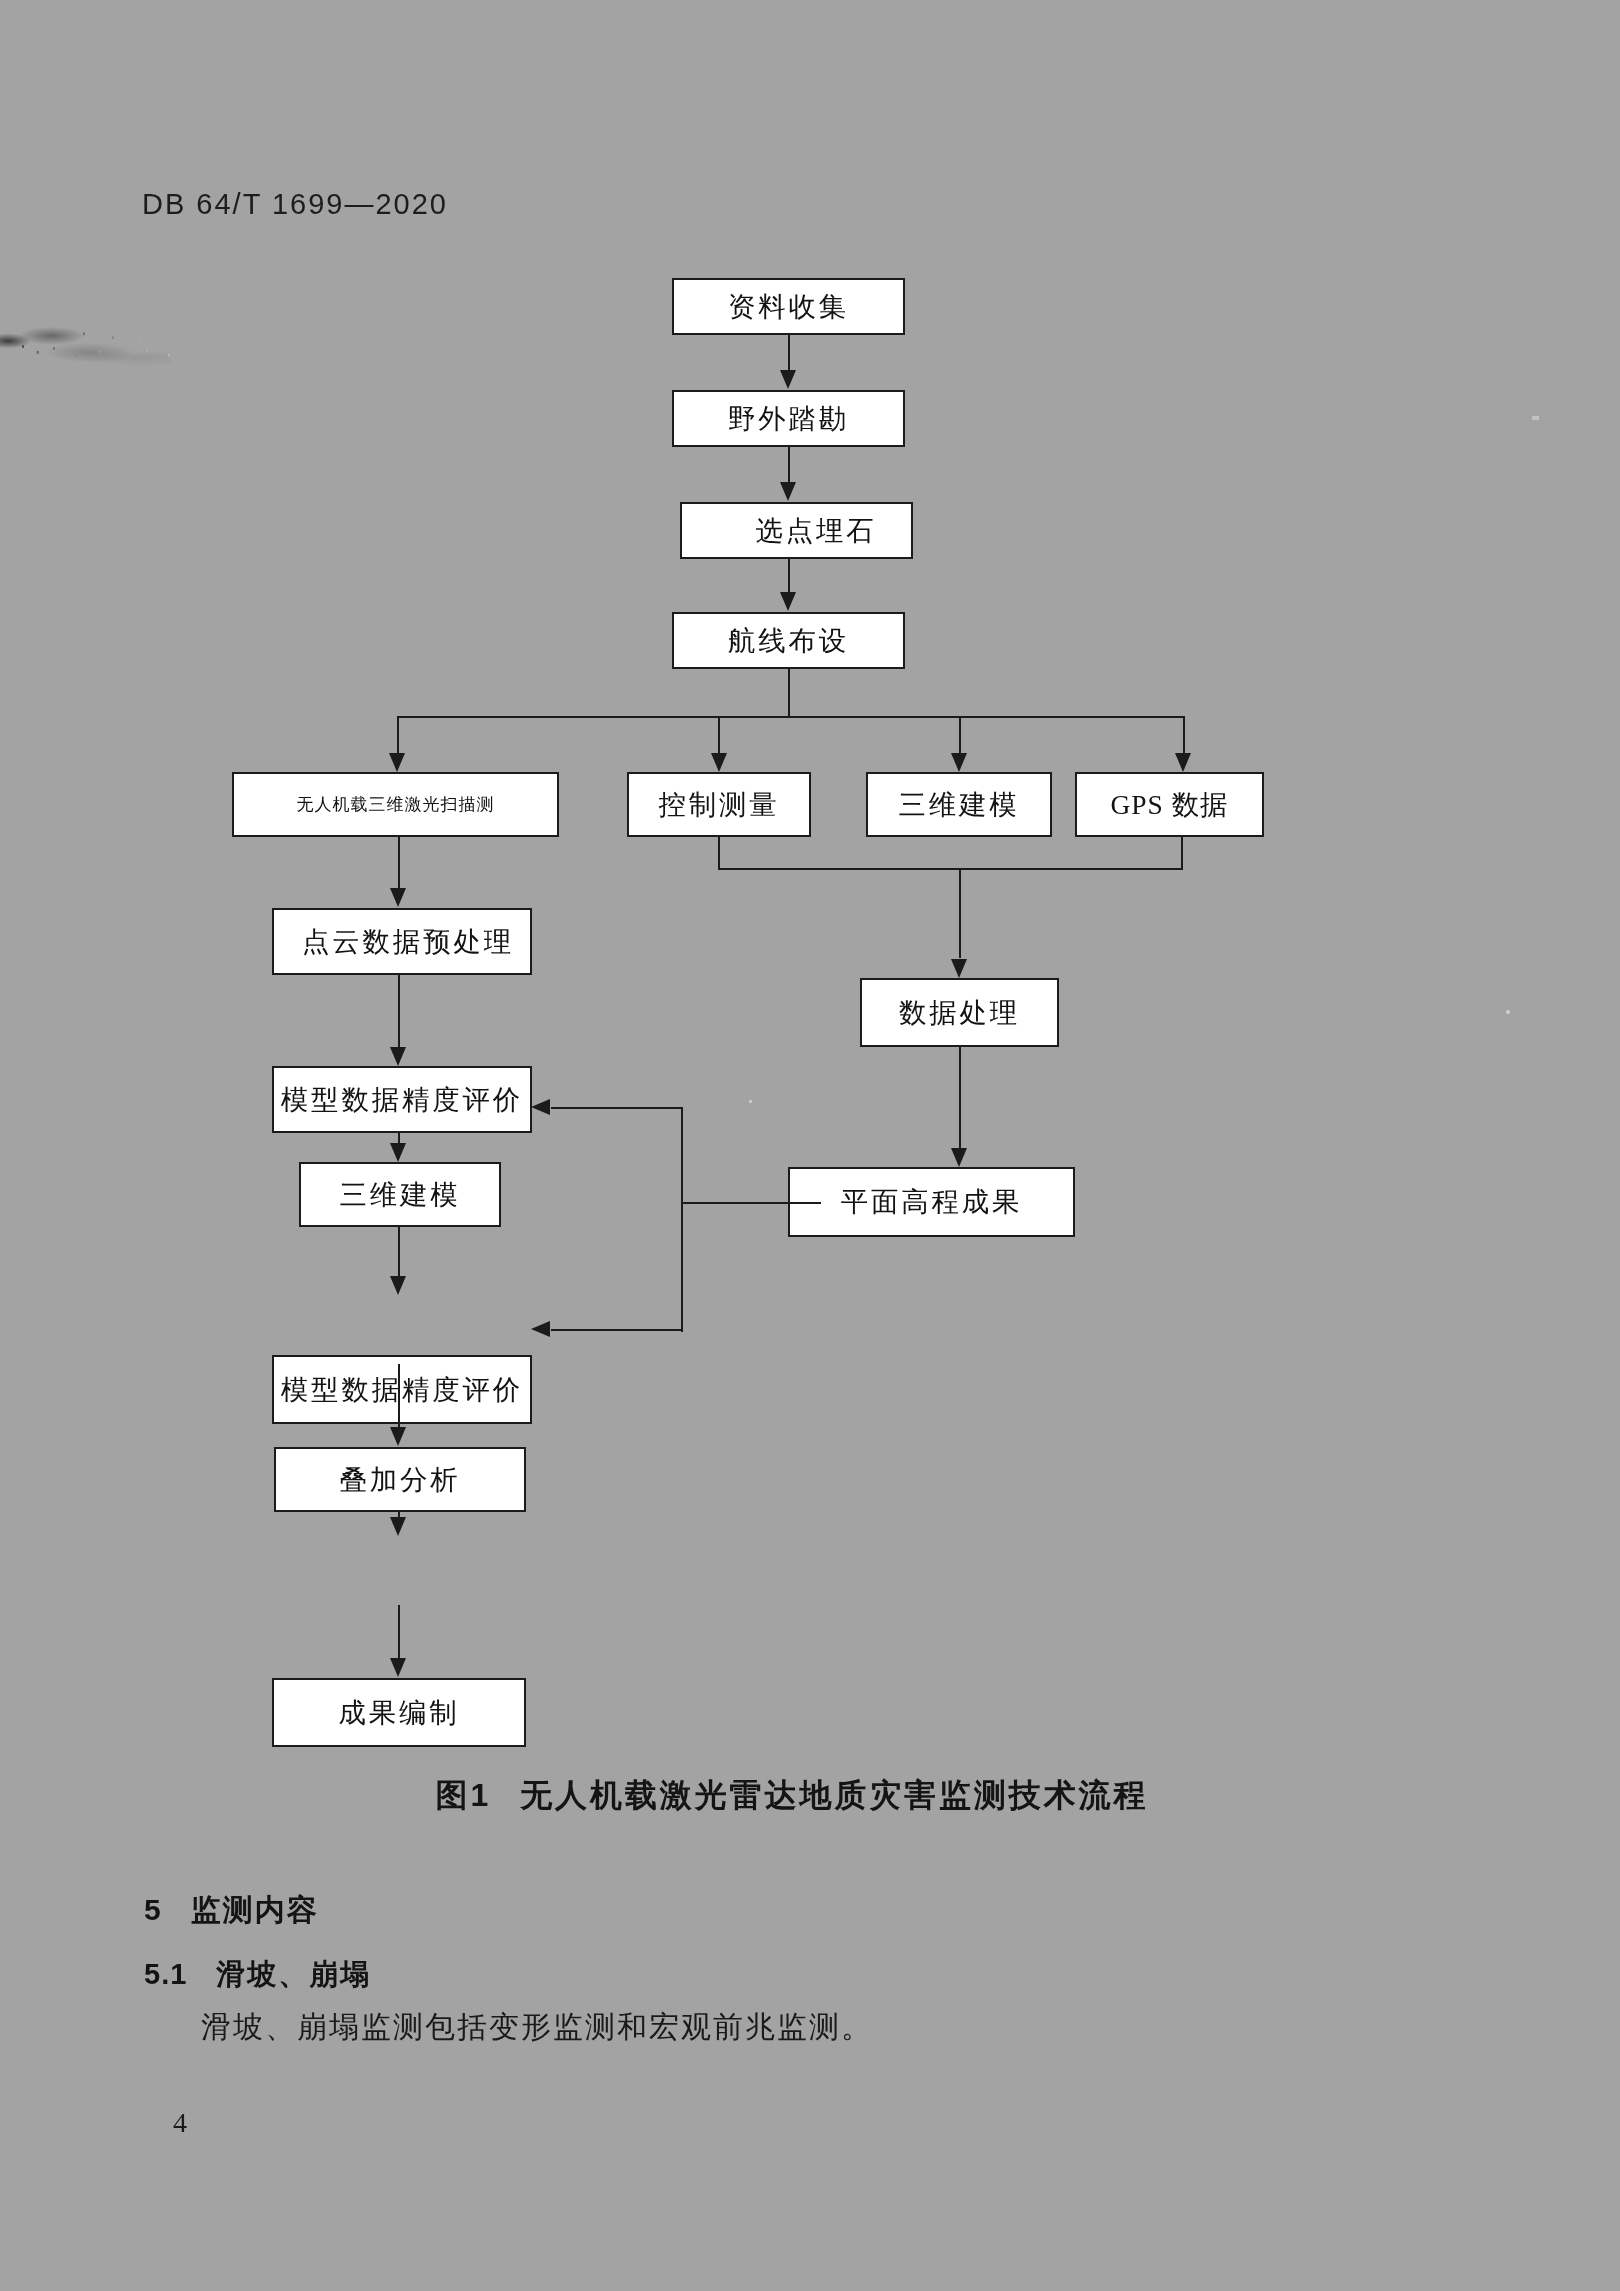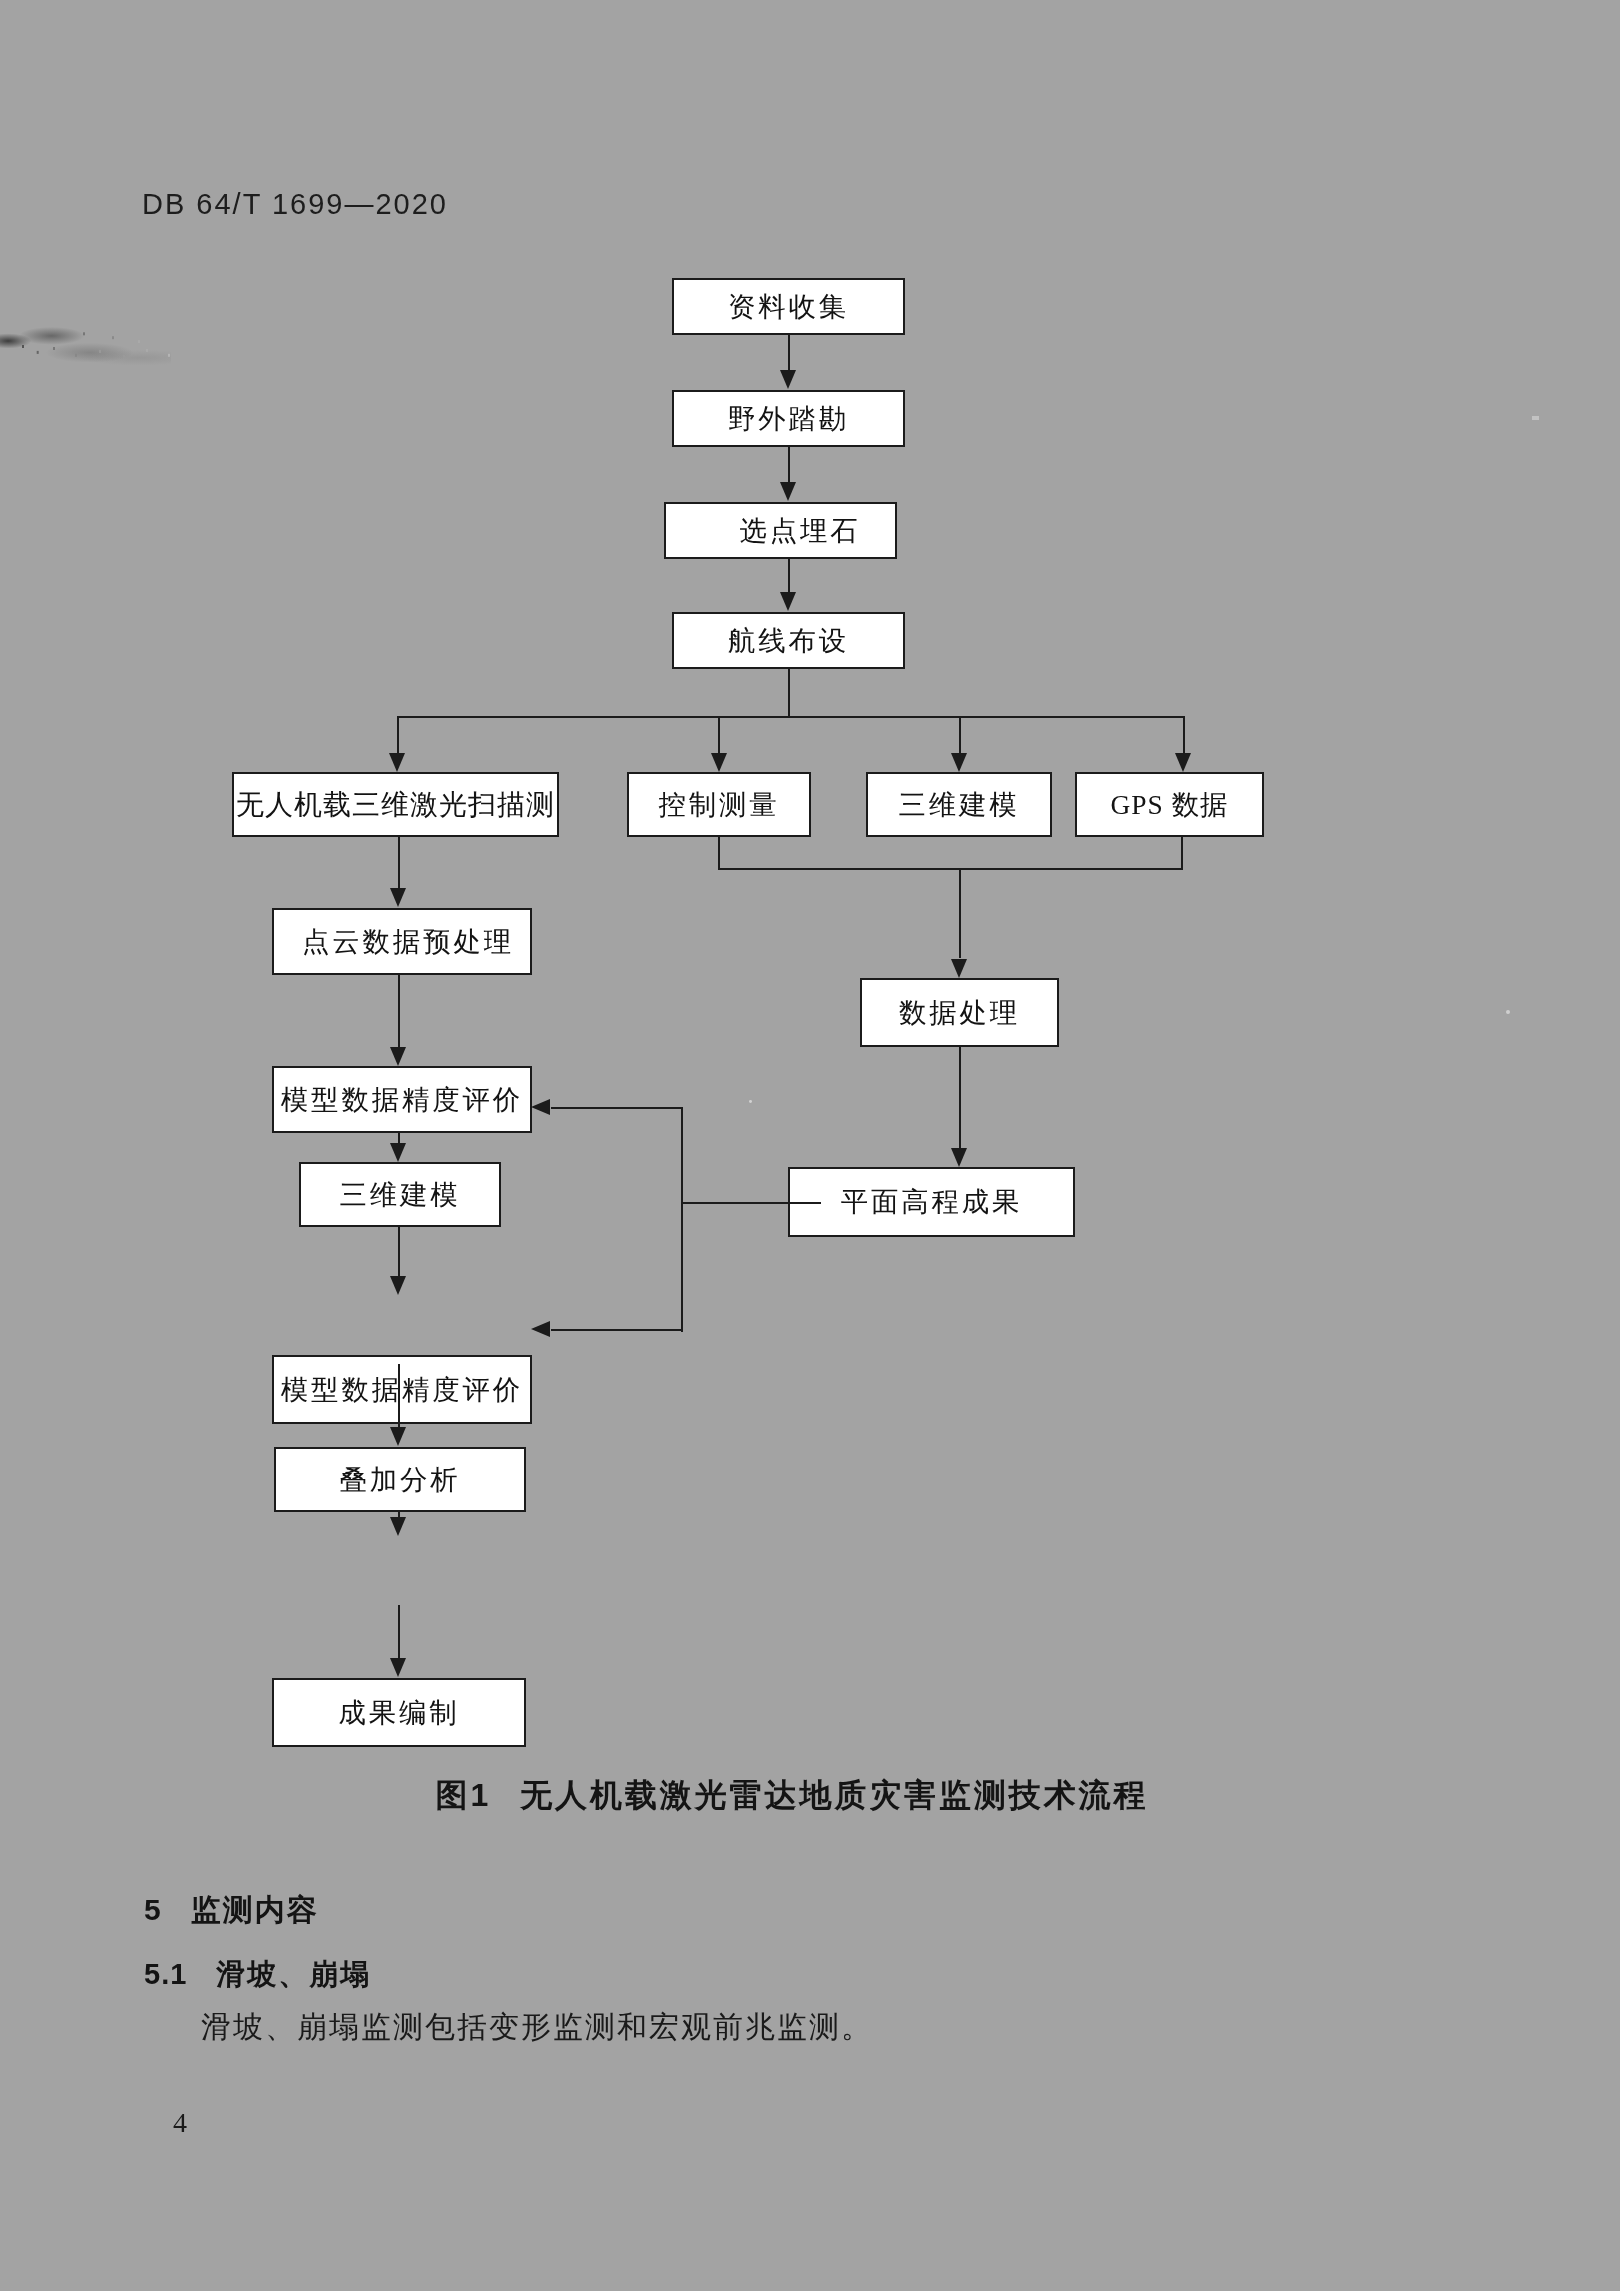--- a/index.html
+++ b/index.html
@@ -34,23 +34,23 @@
   }
   
   .box {
     position:absolute; box-sizing:border-box; border:2px solid #1b1b1b; background:#fff;
     display:flex; align-items:center; justify-content:center;
     font-family:"Liberation Serif", serif; font-size:27.4px; letter-spacing:2.9px; color:#131313;
     white-space:nowrap;
   }
   .n0 { left:672px; top:278px;  width:233px; height:57px; }
   .n1 { left:672px; top:390px;  width:233px; height:57px; }
-  .n2 { left:664px; top:502px;  width:233px; height:57px;padding-left:39px; }
+  .n2 { left:680px; top:502px;  width:233px; height:57px;padding-left:39px; }
   .n3 { left:672px; top:612px;  width:233px; height:57px; }
-  .n4 { left:232px; top:772px;  width:327px; height:65px; font-size:28px; letter-spacing:1px; }
+  .n4 { left:232px; top:772px;  width:327px; height:65px; font-size:17px; letter-spacing:1px; }
   .n5 { left:627px; top:772px;  width:184px; height:65px; }
   .n6 { left:866px; top:772px;  width:186px; height:65px; }
   .n7 { left:1075px;top:772px;  width:189px; height:65px; letter-spacing:1px; }
   .n8 { left:272px; top:908px;  width:260px; height:67px;padding-left:12px; }
   .n9 { left:860px; top:978px;  width:199px; height:69px; }
   .n10{ left:272px; top:1066px; width:260px; height:67px; }
   .n11{ left:299px; top:1162px; width:202px; height:65px; }
   .n12{ left:788px; top:1167px; width:287px; height:70px; }
   .n13{ left:272px; top:1355px; width:260px; height:69px; }
   .n14{ left:274px; top:1447px; width:252px; height:65px; }

